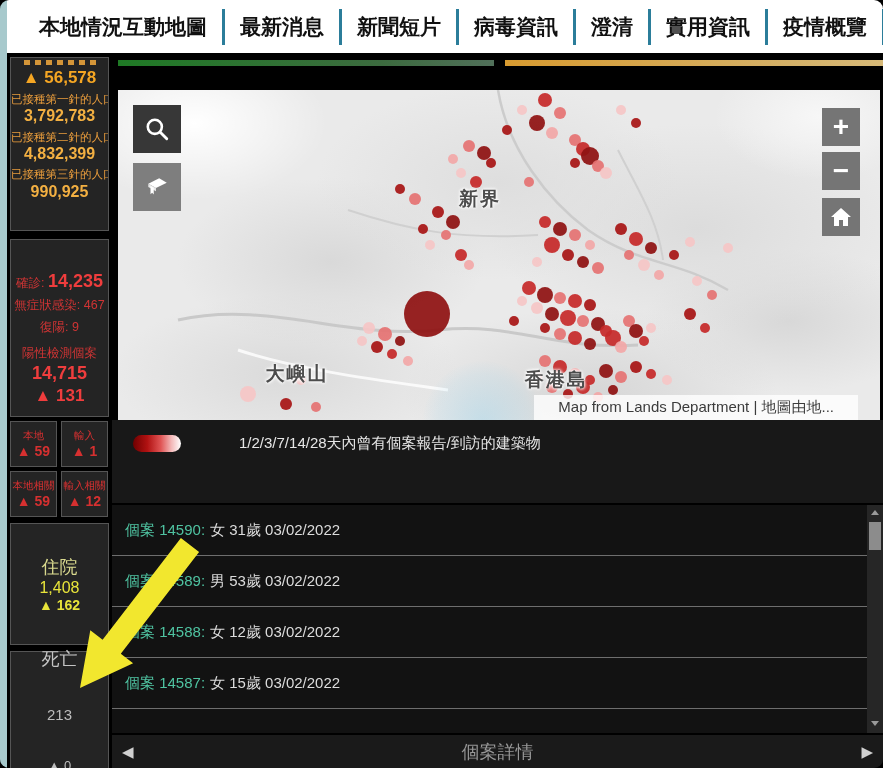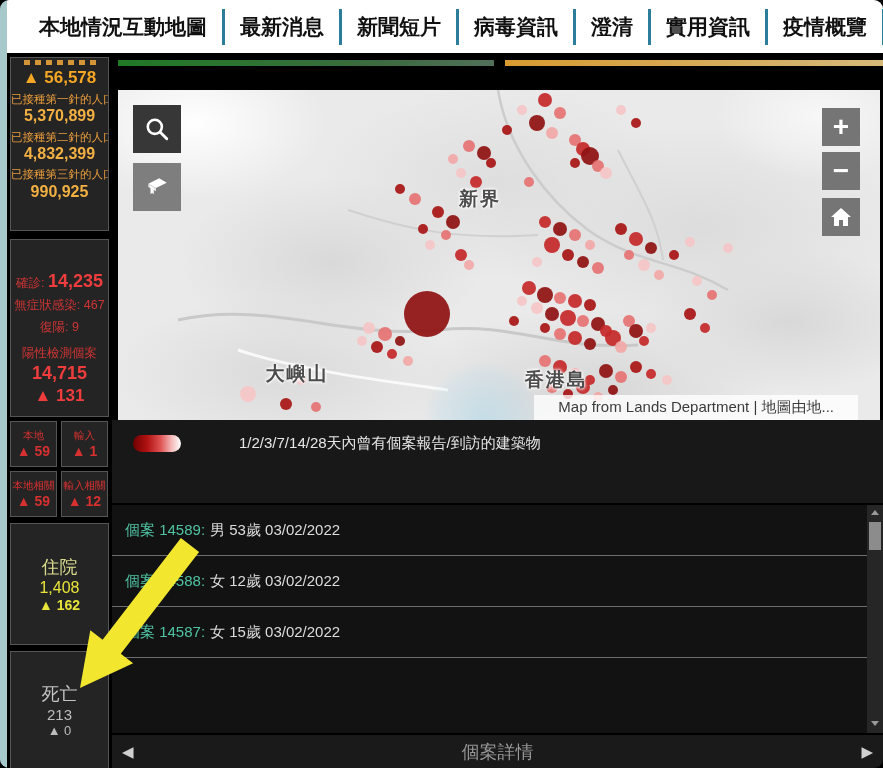--- a/index.html
+++ b/index.html
@@ -38,21 +38,21 @@
   .gbox { background:#242424; border:1px solid #555; color:#d63030; text-align:center;
           display:flex; flex-direction:column; justify-content:center; }
   .gbox .glabel { font-size:10.5px; line-height:1.15; }
   .gbox .gvalue { font-size:14px; font-weight:bold; margin-top:1px; }
 
   .panel-hosp { top:470px; height:122px; color:#ddde66; display:flex; flex-direction:column; justify-content:center; }
   .hosp-label { font-size:18px; color:#d9d98e; }
   .hosp-value { font-size:16px; font-weight:normal; color:#e8e43a; }
   .hosp-chg { font-size:14px; font-weight:bold; color:#e8e43a; }
 
-  .panel-death { top:598px; height:118px; color:#bfbfbf; display:flex; flex-direction:column; justify-content:center; }
+  .panel-death { top:598px; height:118px; color:#bfbfbf; display:flex; flex-direction:column; justify-content:center;gap:35px; }
   .death-label { font-size:18px; color:#c4c4c4; }
   .death-value { font-size:15px; color:#bdbdbd; }
   .death-chg { font-size:13px; color:#bdbdbd; }
 
   
   .main { position:absolute; left:112px; top:53px; width:771px; height:715px; background:#000; }
   .bar-green { position:absolute; left:6px; top:7px; width:376px; height:6px;
                background:linear-gradient(90deg,#1f7a25,#3c6b3f 70%,#51705a); }
   .bar-gold  { position:absolute; left:393px; top:7px; width:479px; height:6px;
                background:linear-gradient(90deg,#d89b30,#d4b169 60%,#dbc489); }
@@ -141,21 +141,21 @@
       <div class="tab-sep"></div>
     </header>
 
   <aside class="sidebar">
 
     <section class="panel panel-vacc">
       <div class="clipped-num"></div>
       <div class="vacc-change">▲ 56,578</div>
       <div id="vacc-items">
           <div class="vacc-label">已接種第一針的人口</div>
-          <div class="vacc-value">5,370,899</div>
+          <div class="vacc-value">3,792,783</div>
           <div class="vacc-label">已接種第二針的人口</div>
           <div class="vacc-value">4,832,399</div>
           <div class="vacc-label">已接種第三針的人口</div>
           <div class="vacc-value">990,925</div>
         </div>
     </section>
 
     <section class="panel panel-cases">
       <div class="pc-line">
         <span>確診:</span>
@@ -363,20 +363,24 @@
     <div class="legend">
       <div class="legend-row legend-row1">
         <div class="legend-pill"></div>
         <div class="legend-text">1/2/3/7/14/28天內曾有個案報告/到訪的建築物</div>
       </div>
     </div>
 
     <div class="caselist">
       <div id="case-rows">
           <div class="case-row">
+            <span class="case-link">個案 14590:</span>
+            <span class="case-detail">女 31歲 03/02/2022</span>
+          </div>
+          <div class="case-row">
             <span class="case-link">個案 14589:</span>
             <span class="case-detail">男 53歲 03/02/2022</span>
           </div>
           <div class="case-row">
             <span class="case-link">個案 14588:</span>
             <span class="case-detail">女 12歲 03/02/2022</span>
           </div>
           <div class="case-row">
             <span class="case-link">個案 14587:</span>
             <span class="case-detail">女 15歲 03/02/2022</span>

